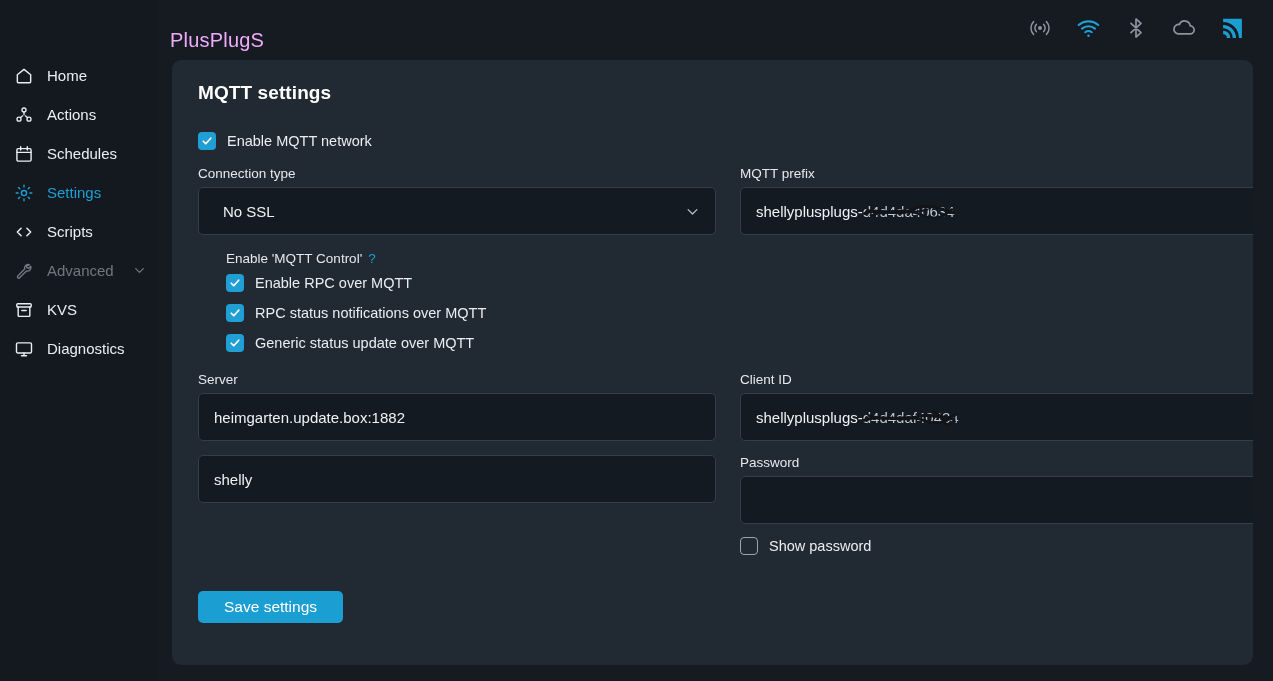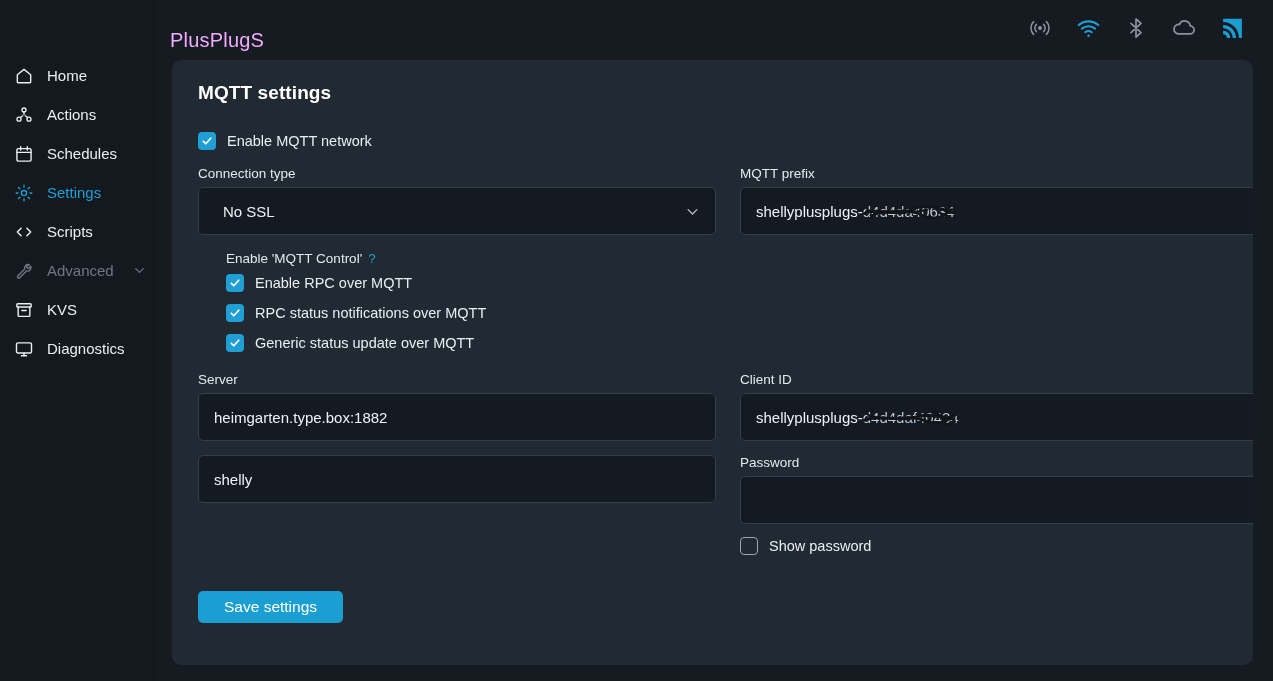--- a/index.html
+++ b/index.html
@@ -427,21 +427,21 @@
             </span>
             <span class="lbl">Generic status update over MQTT</span>
           </div>
         </div>
 
         
         <div class="row2 mt14">
           <div class="col">
             <label class="field-label">Server</label>
             <div class="input">
-              <span>heimgarten.type.box:1882</span>
+              <span>heimgarten.update.box:1882</span>
             </div>
           </div>
 
           <div class="col">
             <label class="field-label">Client ID</label>
             <div class="input">
               <span>shellyplusplugs-</span>
                 <span class="redacted"><span class="masked">d4d4daf40434</span><svg class="scribble" viewBox="0 0 130 26" preserveAspectRatio="none">
                   <path d="M2 17 C24 7, 48 21, 72 12 S112 22, 126 8" stroke="#111418" stroke-width="4.6" fill="none" stroke-linecap="round"></path>
                   <path d="M8 10 C30 21, 58 6, 84 18 S118 6, 124 19" stroke="#111418" stroke-width="4" fill="none" stroke-linecap="round"></path>

